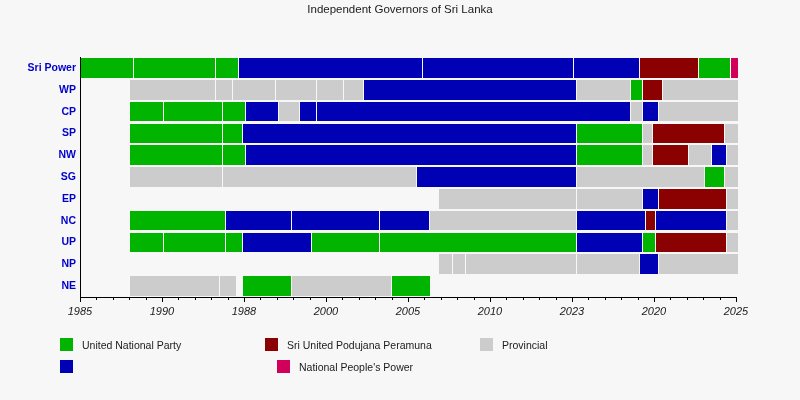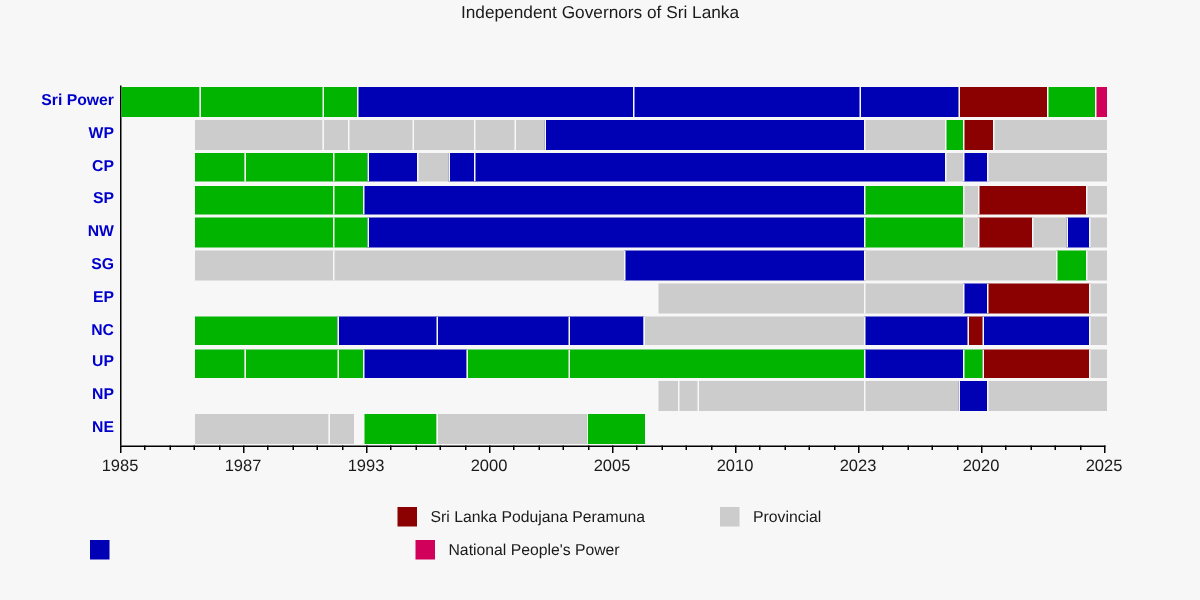--- a/index.html
+++ b/index.html
@@ -34,21 +34,21 @@
   .seg + .seg{border-left:1px solid #f7f7f7;}
 
   
   .ylabel{
     position:absolute;right:0;width:72px;text-align:right;
     font-size:10.5px;color:#0000cc;font-weight:bold;
   }
   #ylabels{position:absolute;left:0;top:57px;width:76px;height:240px;}
 
   
-  #xaxis{position:absolute;left:80px;top:297px;width:657px;height:30px;}
+  #xaxis{position:absolute;left:80px;top:297px;width:657px;height:30px;font-style:italic;}
   .xtick{position:absolute;top:0;width:1.2px;height:5px;background:#000;}
   .xtick-minor{position:absolute;top:0;width:1px;height:3px;background:#000;}
   .xlabel{
     position:absolute;top:8px;width:60px;margin-left:-30px;text-align:center;
     font-size:11px;color:#1a1a1a;
   }
 
   
   #legend{position:absolute;left:60px;top:338px;width:700px;height:50px;}
   .leg-item{position:absolute;display:flex;align-items:center;}
@@ -186,23 +186,23 @@
         <div class="seg" title="NE 1997.8–2003.9" style="left: 209.92px; width: 100.04px; background: rgb(204, 204, 204);"></div>
         <div class="seg" title="NE 2003.9–2006.2" style="left: 309.96px; width: 37.72px; background: rgb(0, 180, 0);"></div>
       </div>
     </div>
   <div id="plot-frame-bottom"></div>
 
   <div id="xaxis">
       <div class="xtick" style="left: 0px;"></div>
       <div class="xlabel" style="left: 0px;">1985</div>
       <div class="xtick" style="left: 82px;"></div>
-      <div class="xlabel" style="left: 82px;">1987</div>
+      <div class="xlabel" style="left: 82px;">1990</div>
       <div class="xtick" style="left: 164px;"></div>
-      <div class="xlabel" style="left: 164px;">1993</div>
+      <div class="xlabel" style="left: 164px;">1988</div>
       <div class="xtick" style="left: 246px;"></div>
       <div class="xlabel" style="left: 246px;">2000</div>
       <div class="xtick" style="left: 328px;"></div>
       <div class="xlabel" style="left: 328px;">2005</div>
       <div class="xtick" style="left: 410px;"></div>
       <div class="xlabel" style="left: 410px;">2010</div>
       <div class="xtick" style="left: 492px;"></div>
       <div class="xlabel" style="left: 492px;">2023</div>
       <div class="xtick" style="left: 574px;"></div>
       <div class="xlabel" style="left: 574px;">2020</div>
@@ -236,26 +236,30 @@
       <div class="xtick-minor" style="left: 524.8px;"></div>
       <div class="xtick-minor" style="left: 541.2px;"></div>
       <div class="xtick-minor" style="left: 557.6px;"></div>
       <div class="xtick-minor" style="left: 590.4px;"></div>
       <div class="xtick-minor" style="left: 606.8px;"></div>
       <div class="xtick-minor" style="left: 623.2px;"></div>
       <div class="xtick-minor" style="left: 639.6px;"></div>
     </div>
 
   <div id="legend">
+      <div class="leg-item" style="left: 0px; top: 0px;">
+        <span class="leg-swatch" style="background: rgb(0, 180, 0);"></span>
+        <span class="leg-text">United National Party</span>
+      </div>
       <div class="leg-item" style="left: 0px; top: 22px;">
         <span class="leg-swatch" style="background: rgb(0, 0, 180);"></span>
       </div>
       <div class="leg-item" style="left: 205px; top: 0px;">
         <span class="leg-swatch" style="background: rgb(139, 0, 0);"></span>
-        <span class="leg-text">Sri Lanka Podujana Peramuna</span>
+        <span class="leg-text">Sri United Podujana Peramuna</span>
       </div>
       <div class="leg-item" style="left: 217px; top: 22px;">
         <span class="leg-swatch" style="background: rgb(209, 0, 90);"></span>
         <span class="leg-text">National People's Power</span>
       </div>
       <div class="leg-item" style="left: 420px; top: 0px;">
         <span class="leg-swatch" style="background: rgb(204, 204, 204);"></span>
         <span class="leg-text">Provincial</span>
       </div>
     </div>

